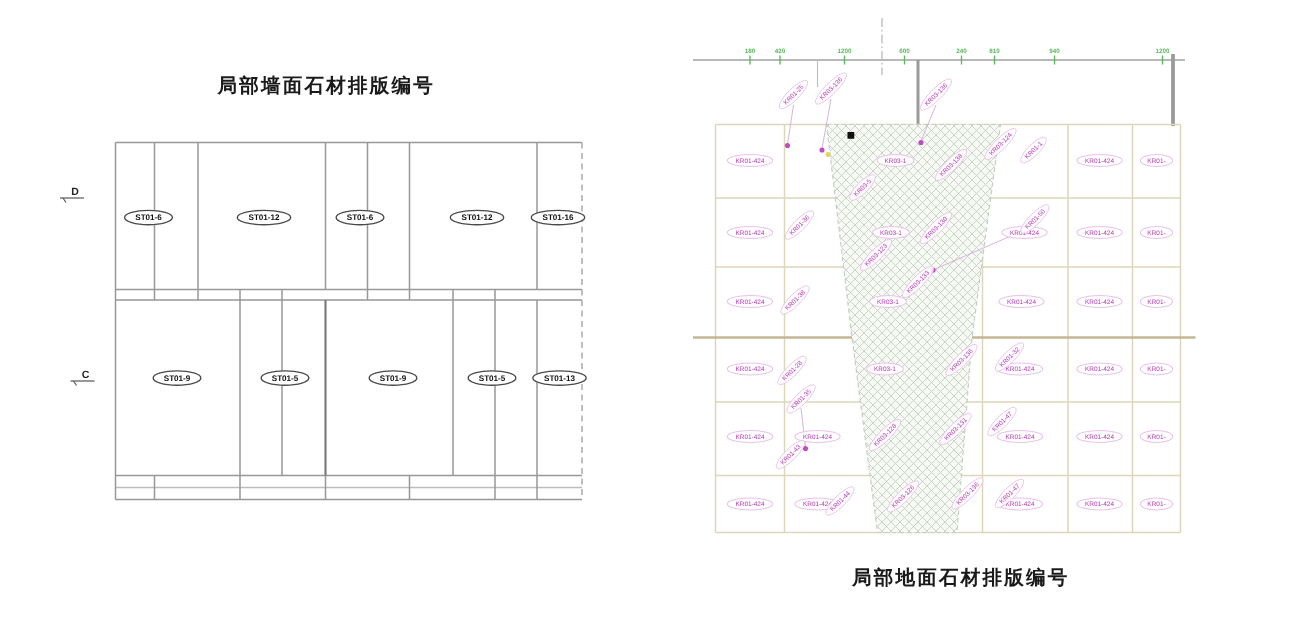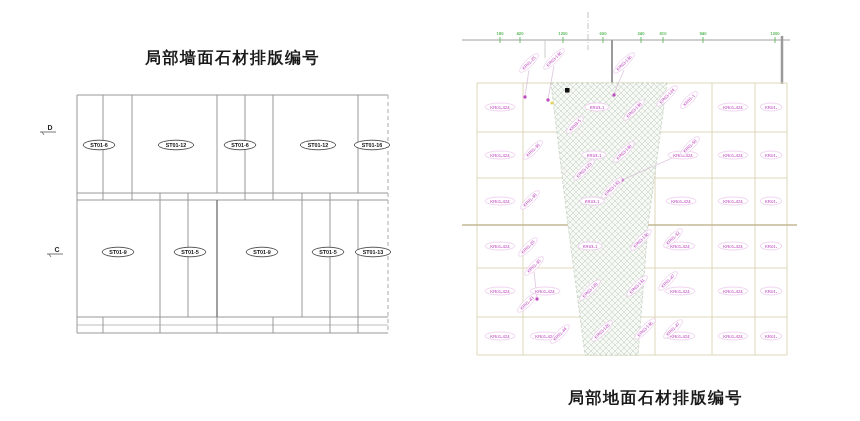--- a/index.html
+++ b/index.html
@@ -1,21 +1,21 @@
 <!DOCTYPE html>
 <html><head>
 <meta charset="utf-8">
 <style>
   html,body{margin:0;padding:0;background:#fff;}
   body{width:860px;height:421px;position:relative;overflow:hidden;
        font-family:"Liberation Sans", sans-serif;}
-  .title{position:absolute;font-weight:bold;color:#1a1a1a;font-size:16px;
+  .title{position:absolute;font-weight:bold;color:#1a1a1a;font-size:13px;
          letter-spacing:1.5px;white-space:nowrap;}
   #wall-title{left:145px;top:48px;}
-  #floor-title{left:568px;top:388px;}
+  #floor-title{left:568px;top:376px;}
   svg{position:absolute;left:0;top:0;}
   text{font-family:"Liberation Sans", sans-serif;}
 </style>
 </head>
 <body>
 
 <div class="title" id="wall-title">局部墙面石材排版编号</div>
 <div class="title" id="floor-title">局部地面石材排版编号</div>
 
 <svg width="860" height="421" viewBox="0 0 860 421">

